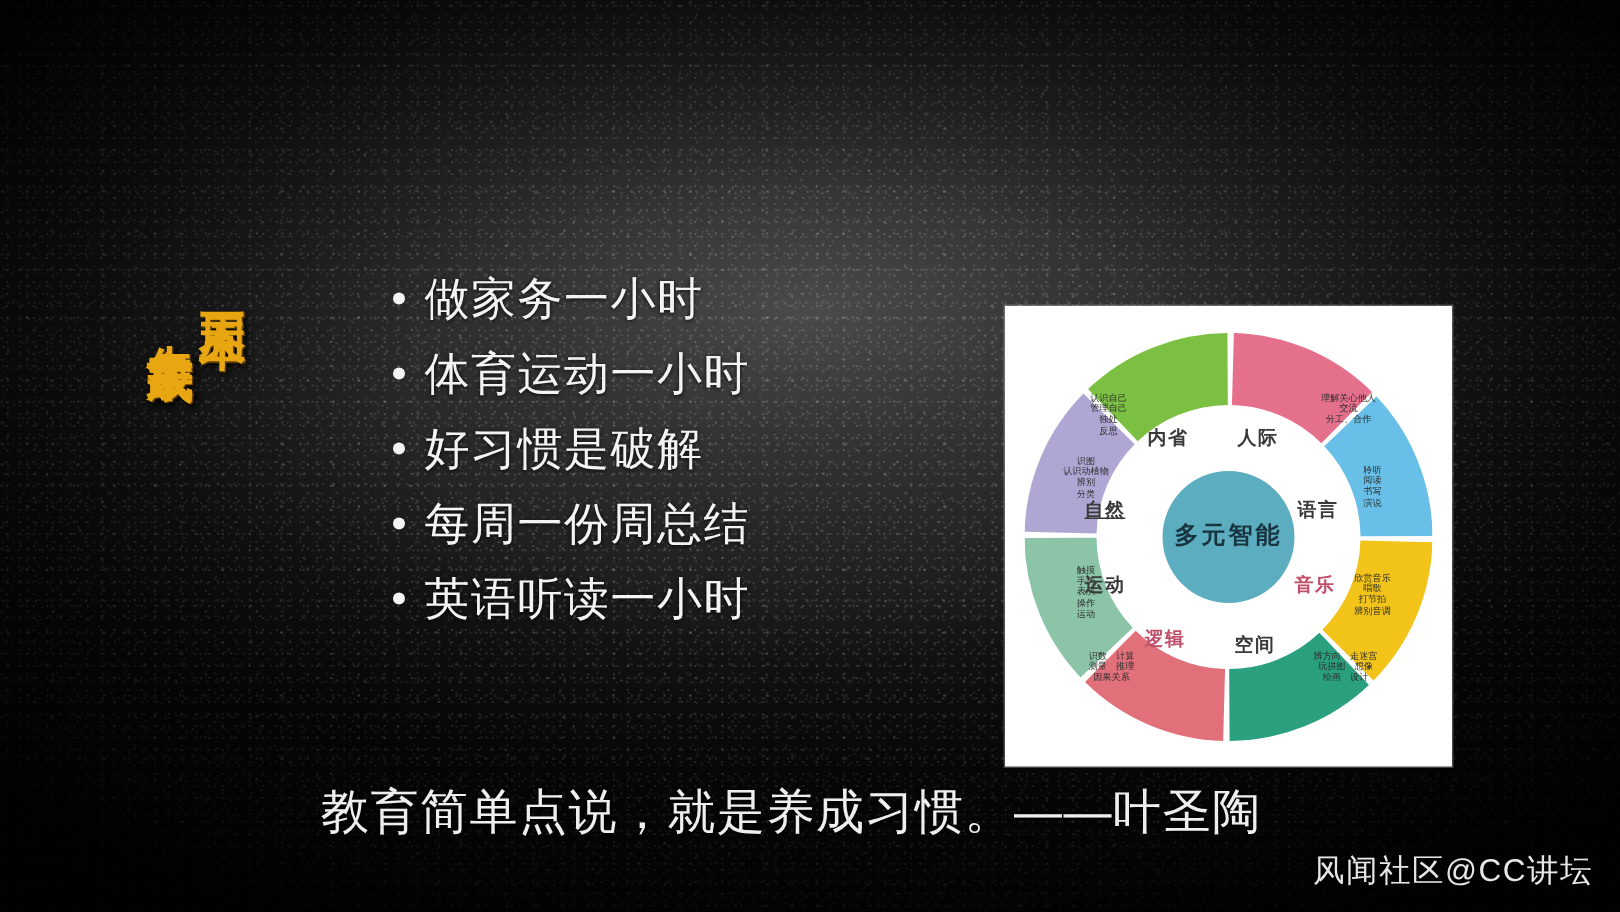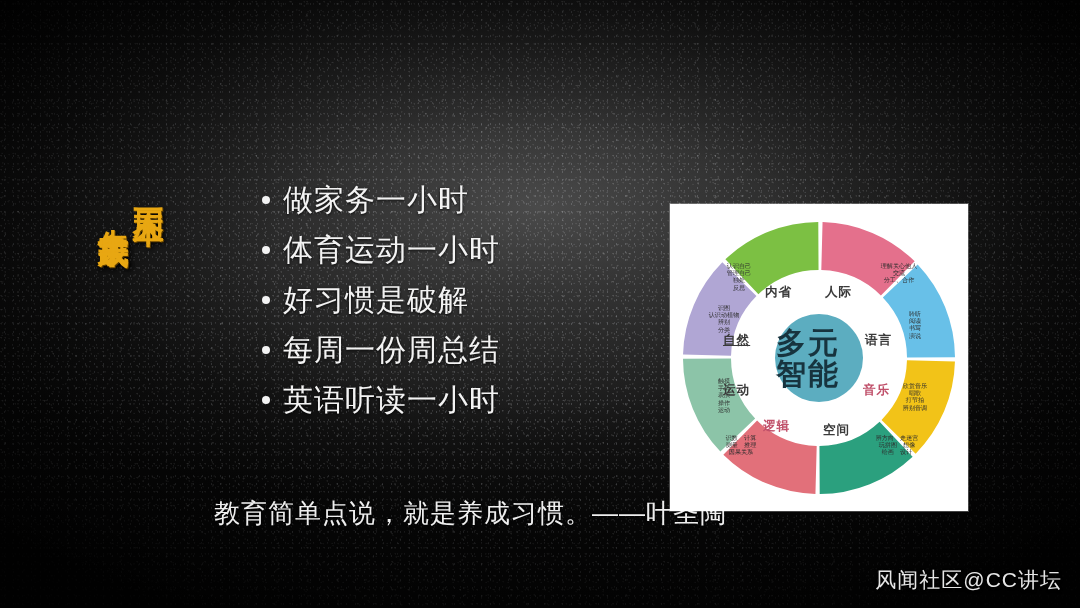--- a/index.html
+++ b/index.html
@@ -85,22 +85,22 @@
     margin-bottom:20px;letter-spacing:1px;
     text-shadow:0 1px 3px rgba(0,0,0,.9);
   }
   .bullets li .dot{
     width:8px;height:8px;border-radius:50%;background:#f3f3f3;
     flex:0 0 8px;transform:translateY(-6px);
   }
 
   
   .quote{
-    position:absolute;left:214px;top:496px;
-    font-size:26px;color:#eeeeee;letter-spacing:1px;
+    position:absolute;left:214px;top:520px;
+    font-size:32px;color:#eeeeee;letter-spacing:1px;
     text-shadow:0 1px 3px rgba(0,0,0,.9);white-space:nowrap;
   }
 
   
   .watermark{
     position:absolute;right:18px;bottom:14px;
     font-size:21px;color:#e6e6e6;letter-spacing:1px;
     text-shadow:0 1px 3px rgba(0,0,0,.9);
     margin-top:43px;
   }
@@ -126,22 +126,22 @@
   }
   .seg-text span{display:block;white-space:nowrap;}
   .ring-label{
     position:absolute;
     font-size:12.6px;color:#3a3a3a;font-weight:bold;
     letter-spacing:1px;white-space:nowrap;
   }
   .ring-label.pink{color:#c0506a;}
   .center-label{
     position:absolute;left:50%;top:50%;transform:translate(-50%,-50%);
-    width:86px;text-align:left;
-    font-size:30px;font-weight:bold;color:#17343f;line-height:1.04;
+    width:86px;text-align:center;
+    font-size:16px;font-weight:bold;color:#17343f;line-height:1.04;
     letter-spacing:2px;
   }
 </style>
 </head>
 <body>
 
 <div class="slide">
 
   <div class="bg-base"></div>
   <div class="bg-speckle"></div>

